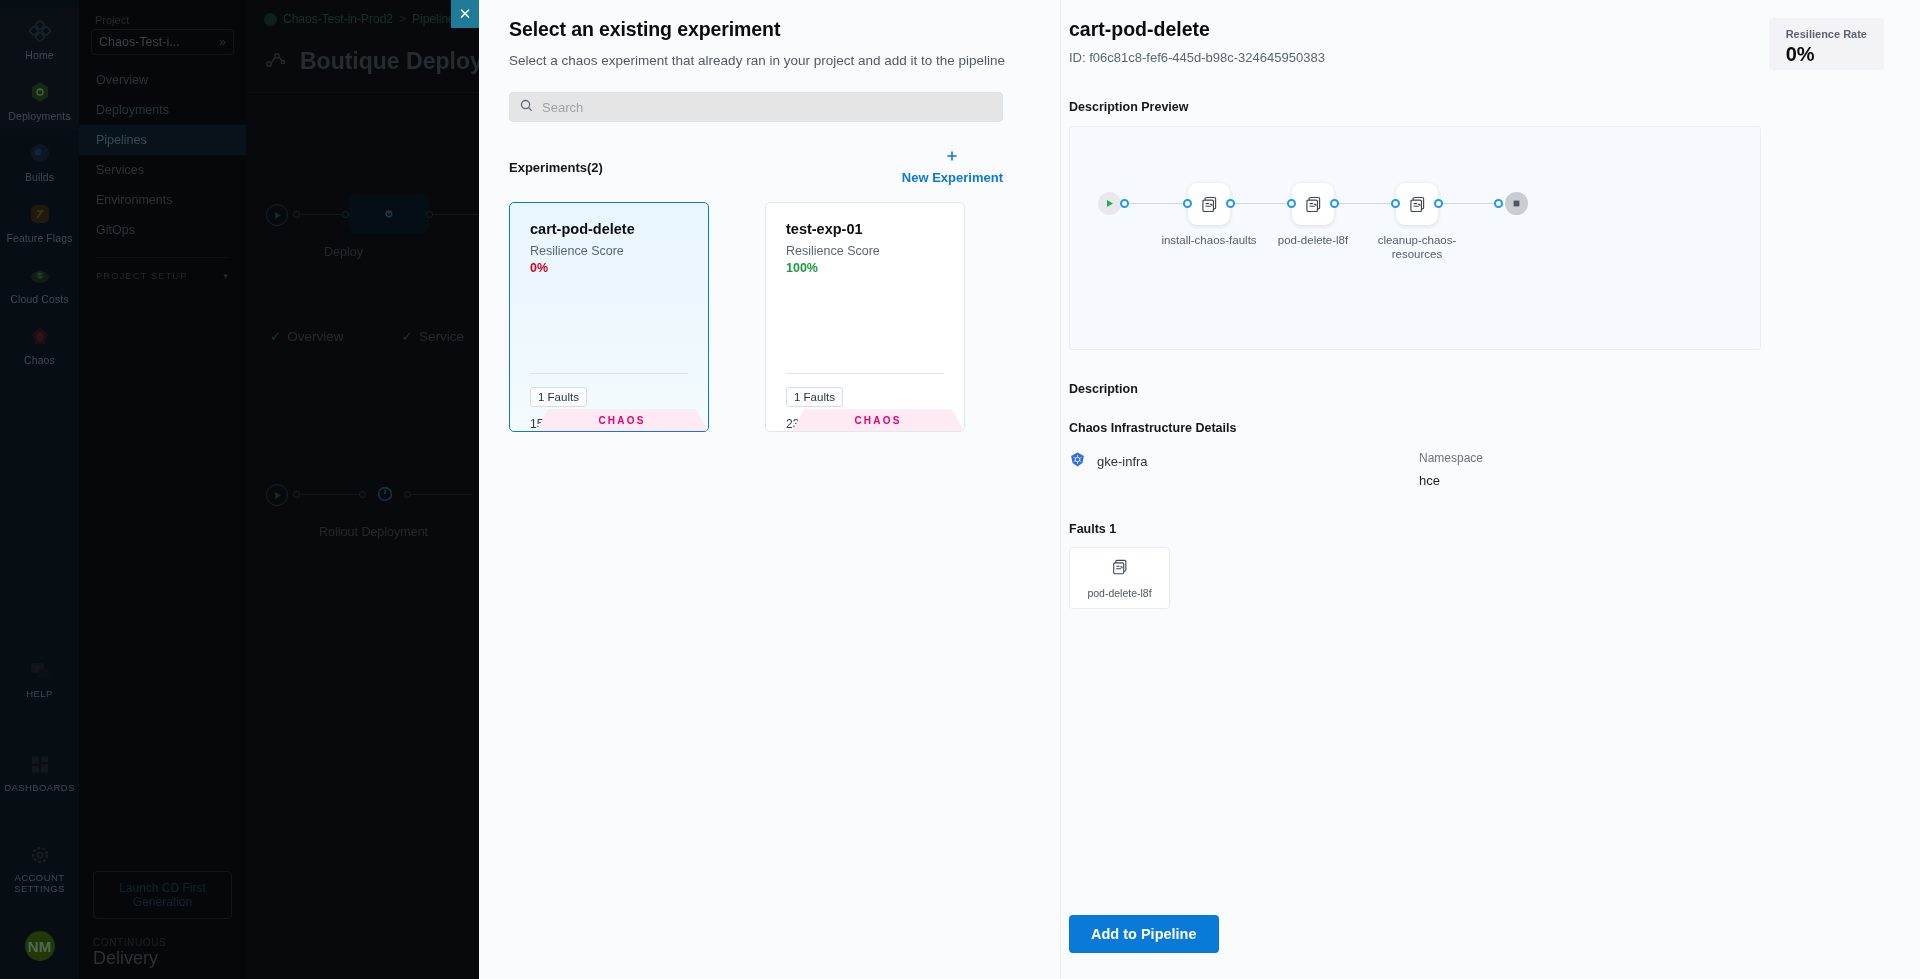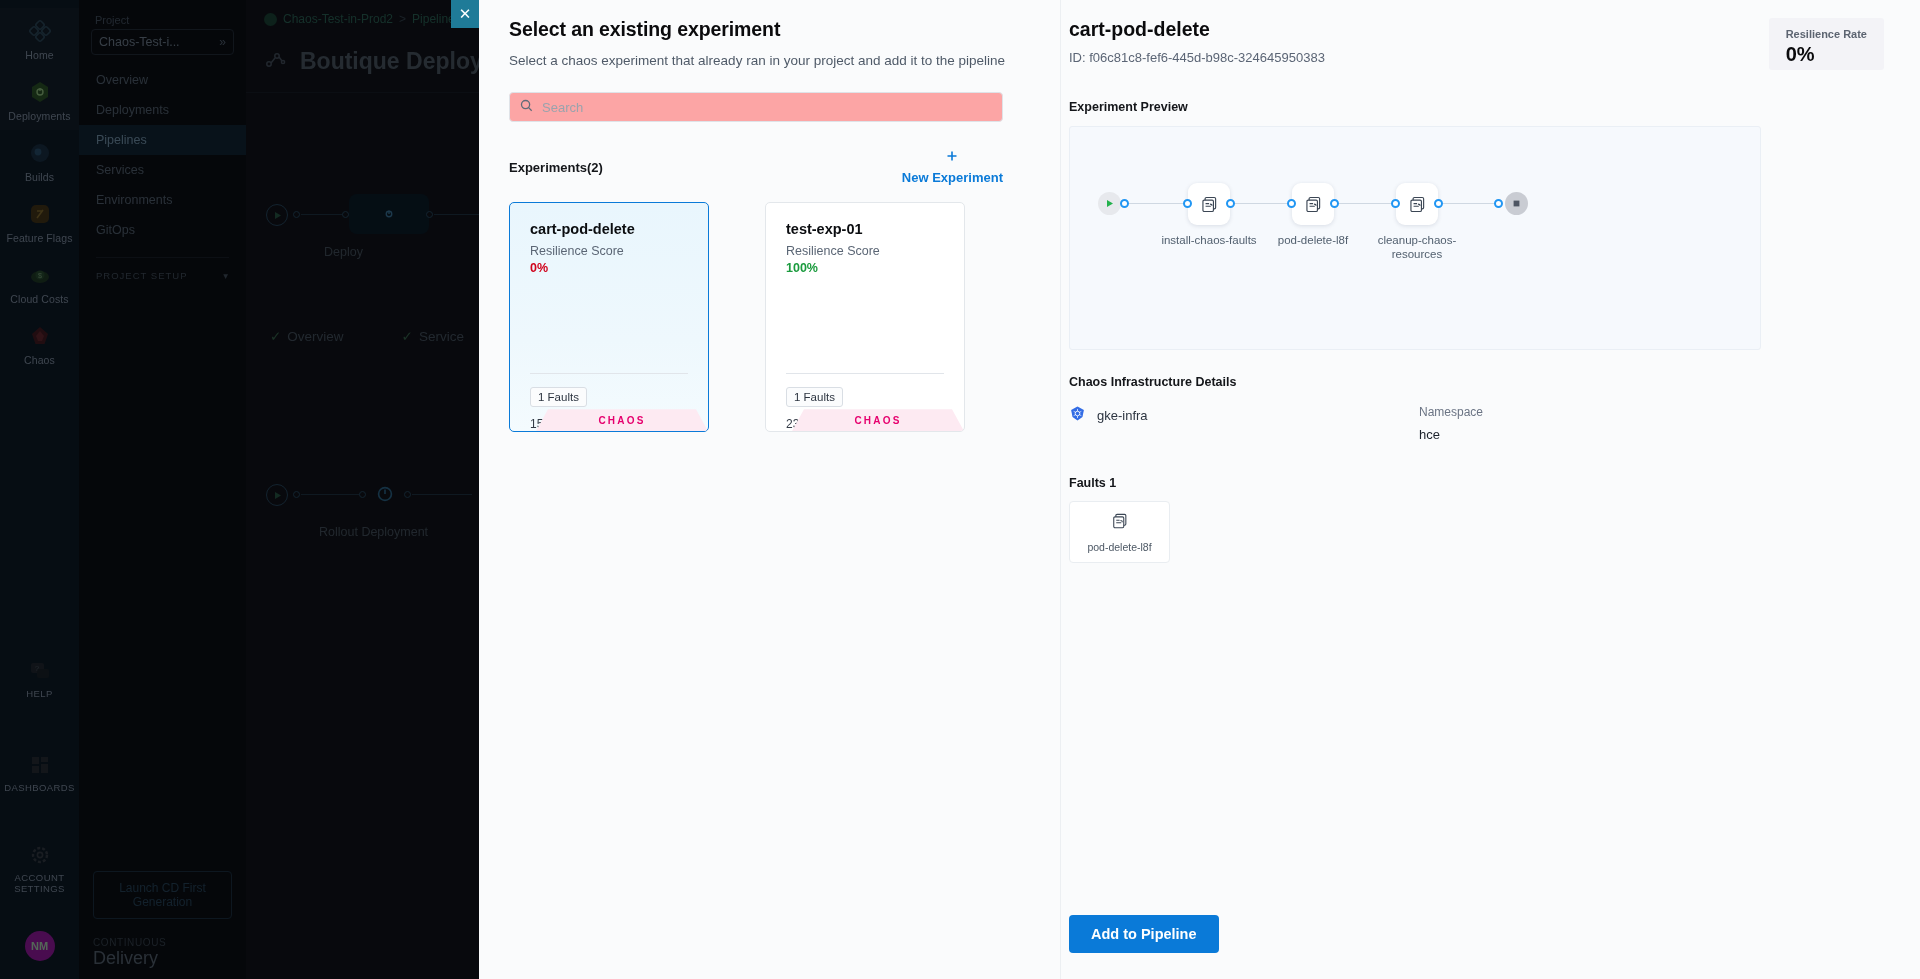--- a/index.html
+++ b/index.html
@@ -22,22 +22,22 @@
   .rail-item {
     width: 79px; padding: 10px 2px 8px; display: flex; flex-direction: column;
     align-items: center; gap: 5px; color: #8a9bb0; text-align: center;
   }
   .rail-item.active { background: #16222f; }
   .rail-ico { width: 26px; height: 26px; display: block; }
   .rail-lbl { font-size: 10.5px; line-height: 1.15; letter-spacing: .1px; }
   .rail-lbl.caps { font-size: 9.5px; letter-spacing: .4px; }
   .rail-bottom { margin-top: auto; display: flex; flex-direction: column; align-items: center; padding-bottom: 12px; }
   .avatar-circle {
-    width: 30px; height: 30px; border-radius: 50%; background: #a21caf;
-    color: #b9e4c1; font-size: 11px; display: flex; align-items: center; justify-content: center;
+    width: 30px; height: 30px; border-radius: 50%; background: #4d7c0f;
+    color: #b9e4c1; font-size: 15px; display: flex; align-items: center; justify-content: center;
     font-weight: bold; margin-bottom: 6px;
   }
 
   
   .nav-panel {
     width: 167px; background: #0c1118; flex-shrink: 0;
     display: flex; flex-direction: column; padding-top: 10px; position: relative;
   }
   .nav-proj-label { font-size: 11px; color: #4c5a6b; padding: 4px 16px 3px; }
   .proj-select {
@@ -102,21 +102,21 @@
 
   
   .pane-left {
     width: 582px; padding: 18px 29px 0 30px; background: #fafbfc;
     border-right: 1px solid #eceff2; flex-shrink: 0;
   }
   .modal-h1 { font-size: 19.5px; font-weight: bold; color: #0b0b0d; letter-spacing: -0.1px; }
   .modal-sub { font-size: 13.5px; color: #4f5a68; margin-top: 11px; line-height: 1.35; }
   .search-wrap {
     margin-top: 22px; height: 30px; border: 1px solid #dfe3e8; border-radius: 4px;
-    background: #fca5a5; display: flex; align-items: center; padding: 0 10px; gap: 9px;
+    background: #e5e5e5; display: flex; align-items: center; padding: 0 10px; gap: 9px;
     width: 494px;
   }
   .search-input {
     border: none; outline: none; font-size: 13px; color: #3c4450;
     font-family: "Liberation Sans", sans-serif; flex: 1; background: transparent;
   }
   .search-input::placeholder { color: #9aa3ad; }
   .exp-head-row {
     margin-top: 28px; display: flex; align-items: center;
     justify-content: space-between; width: 494px;
@@ -477,21 +477,21 @@
       <div>
         <div class="detail-title">cart-pod-delete</div>
         <div class="detail-id">ID: f06c81c8-fef6-445d-b98c-324645950383</div>
       </div>
       <div class="res-box">
         <div class="res-lbl">Resilience Rate</div>
         <div class="res-val">0%</div>
       </div>
     </div>
 
-    <div class="sec-label preview-label">Experiment Preview</div>
+    <div class="sec-label preview-label">Description Preview</div>
 
     <div class="preview-box">
 
       <div class="pv-line" style="left:52px;top:76px;width:70px"></div>
       <div class="pv-line" style="left:156px;top:76px;width:70px"></div>
       <div class="pv-line" style="left:260px;top:76px;width:70px"></div>
       <div class="pv-line" style="left:364px;top:76px;width:64px"></div>
 
       <div class="pv-start" style="left:28px;top:65px">
         <svg width="9" height="9" viewBox="0 0 9 9">
@@ -534,20 +534,21 @@
       <div class="pv-label" style="left:287px;top:106px">cleanup-chaos-resources</div>
 
       <div class="pv-dot" style="left:424px;top:72px"></div>
       <div class="pv-end" style="left:435px;top:65px">
         <svg width="9" height="9" viewBox="0 0 9 9">
             <rect x="1.6" y="1.6" width="5.8" height="5.8" fill="#4e5663"></rect>
           </svg>
       </div>
     </div>
 
+    <div class="sec-label desc-label">Description</div>
     <div class="sec-label infra-label">Chaos Infrastructure Details</div>
 
     <div class="infra-row">
       <div class="infra-name">
         <span>
           <svg width="17" height="17" viewBox="0 0 24 24">
               <polygon points="12,2 21,7 19,17 12,22 5,17 3,7" fill="#326ce5"></polygon>
           <circle cx="12" cy="12" r="3.2" fill="none" stroke="#fff" stroke-width="1.2"></circle>
           <path d="M12 5.5v3.3M12 15.2v3.3M6.6 9l3 1.6M14.4 13.4l3 1.6M6.6 15l3-1.6M14.4 10.6l3-1.6" stroke="#fff" stroke-width="1"></path>
             </svg>

